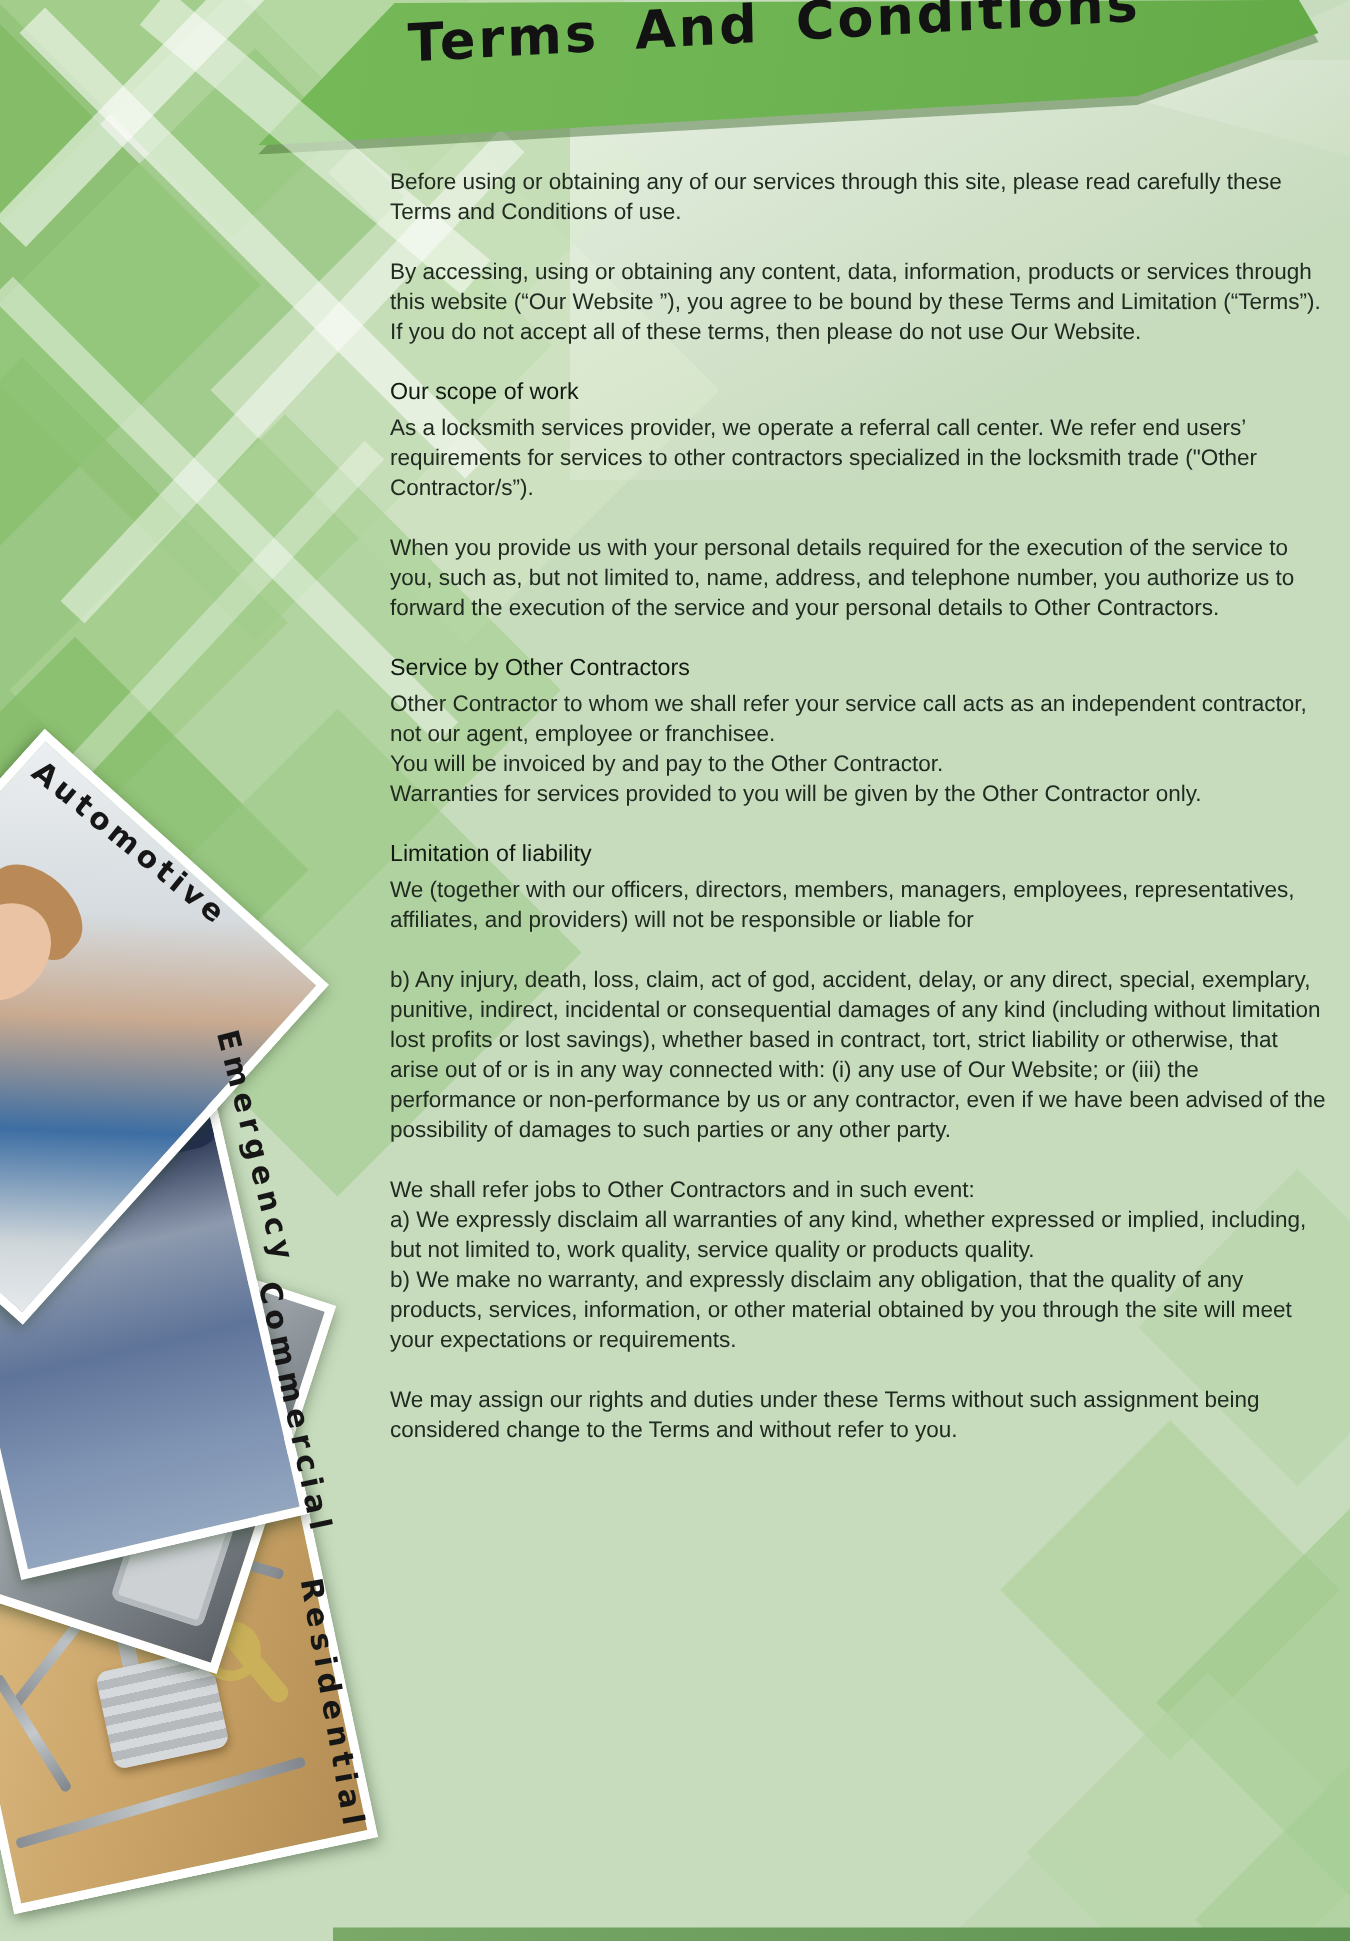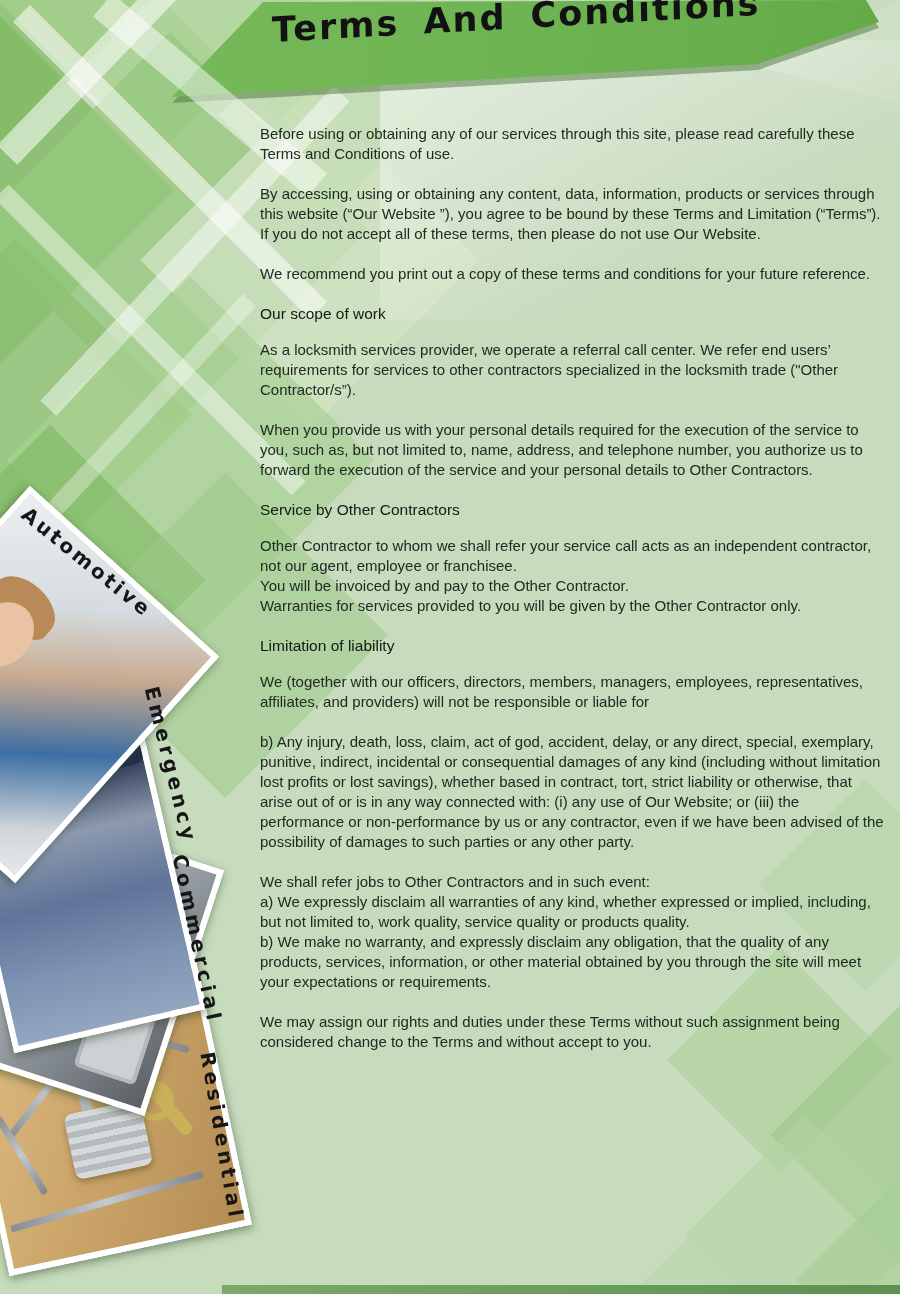--- a/index.html
+++ b/index.html
@@ -73,21 +73,21 @@
   .key:after { content:""; position:absolute; left:-4px; top:-7px; width:26px; height:26px; border:7px solid #cbb05a; border-radius:50%; }
   .nail { position:absolute; height:7px; background:linear-gradient(90deg,#888e93,#c4c9cd 50%,#80868b); border-radius:3px; }
   .face { position:absolute; left:18%; top:30%; width:58px; height:70px; background:#e9c3a4; border-radius:50%; }
   .hair { position:absolute; left:14%; top:22%; width:72px; height:46px; background:#b98a58; border-radius:50% 50% 30% 30%; }
 
   
   .content {
     position:absolute; left:260px; top:108px; width:624px; z-index:11;
     color:#212b21; font-size:15px; line-height:20px;
   }
-  .content p { margin:16px 0 20px 0; white-space:pre-line; }
+  .content p { margin:4px 0 20px 0; white-space:pre-line; }
   .content h3 { font-size:15.5px; line-height:20px; font-weight:normal; color:#121a12; margin:0; }
   .bottom-band { position:absolute; left:222px; bottom:0; width:678px; height:9px; z-index:5;
     background:linear-gradient(90deg,#7aa968,#5d9150); }
 </style>
 </head>
 <body>
 
 <div id="page">
 
   <div>
@@ -148,21 +148,20 @@
   </div>
 
   <div class="cat-label" style="left:32px;top:502px;transform:rotate(39deg);letter-spacing:3px;">Automotive</div>
   <div class="cat-label" style="left:163px;top:684px;transform:rotate(76deg);">Emergency</div>
   <div class="cat-label" style="left:191px;top:852px;transform:rotate(78deg);">Commercial</div>
   <div class="cat-label" style="left:219px;top:1050px;transform:rotate(80deg);">Residential</div>
 
   <div class="content">
     <p>Before using or obtaining any of our services through this site, please read carefully these Terms and Conditions of use.</p>
     <p>By accessing, using or obtaining any content, data, information, products or services through this website (“Our Website ”), you agree to be bound by these Terms and Limitation (“Terms”). If you do not accept all of these terms, then please do not use Our Website.</p>
-    <p>We recommend you print out a copy of these terms and conditions for your future reference.</p>
 
     <section>
       <h3>Our scope of work</h3>
       <p>As a locksmith services provider, we operate a referral call center. We refer end users’ requirements for services to other contractors specialized in the locksmith trade ("Other Contractor/s”).</p>
     </section>
 
     <section>
       <p>When you provide us with your personal details required for the execution of the service to you, such as, but not limited to, name, address, and telephone number, you authorize us to forward the execution of the service and your personal details to Other Contractors.</p>
     </section>
 
@@ -179,18 +178,18 @@
       <p>b) Any injury, death, loss, claim, act of god, accident, delay, or any direct, special, exemplary, punitive, indirect, incidental or consequential damages of any kind (including without limitation lost profits or lost savings), whether based in contract, tort, strict liability or otherwise, that arise out of or is in any way connected with: (i) any use of Our Website; or (iii) the performance or non-performance by us or any contractor, even if we have been advised of the possibility of damages to such parties or any other party.</p>
     </section>
 
     <section>
       <p>We shall refer jobs to Other Contractors and in such event:
 a) We expressly disclaim all warranties of any kind, whether expressed or implied, including, but not limited to, work quality, service quality or products quality.
 b) We make no warranty, and expressly disclaim any obligation, that the quality of any products, services, information, or other material obtained by you through the site will meet your expectations or requirements.</p>
     </section>
 
     <section>
-      <p>We may assign our rights and duties under these Terms without such assignment being considered change to the Terms and without accept to you.</p>
+      <p>We may assign our rights and duties under these Terms without such assignment being considered change to the Terms and without refer to you.</p>
     </section>
   </div>
 
   <div class="bottom-band"></div>
 </div>
 
 </body></html>

